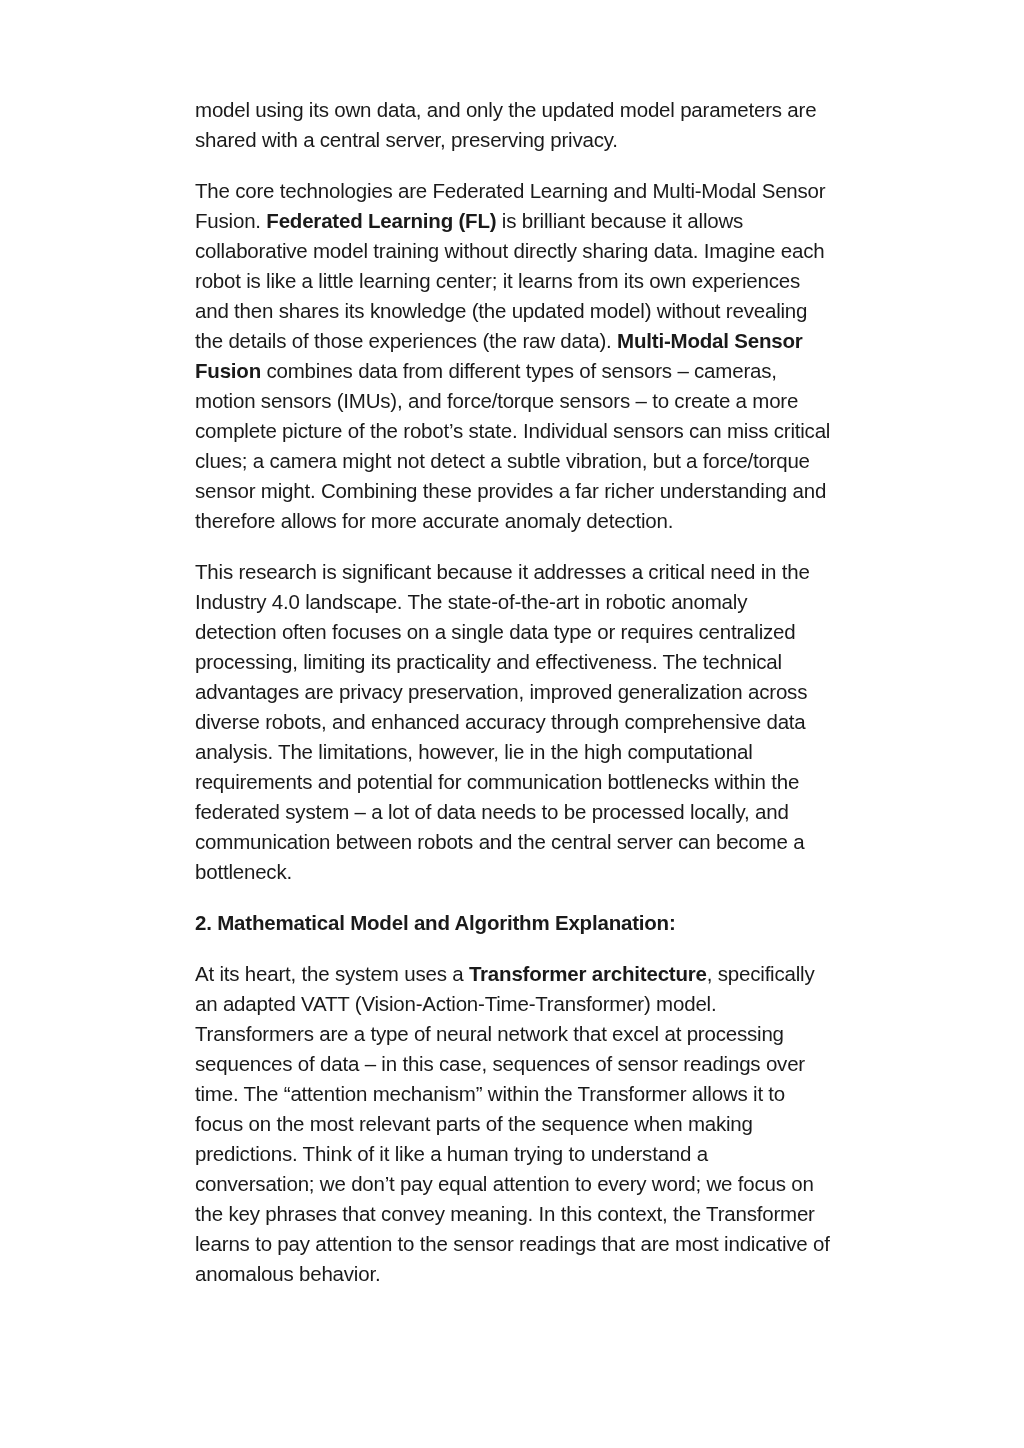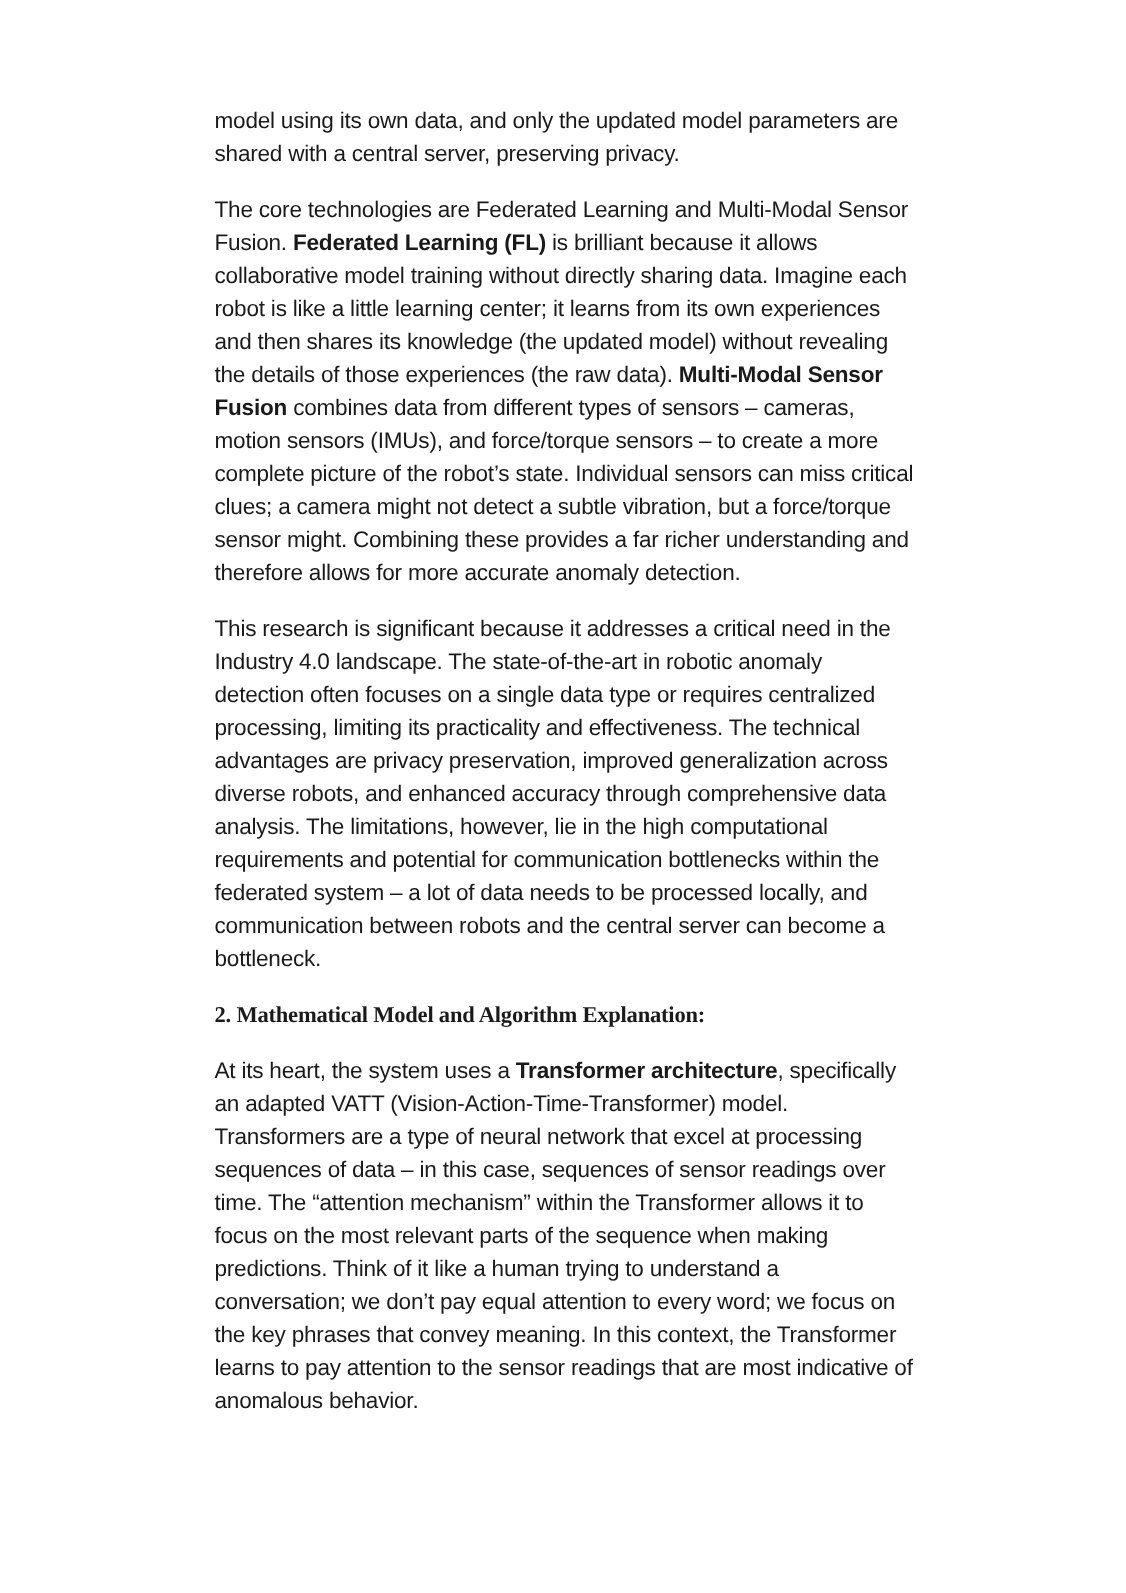--- a/index.html
+++ b/index.html
@@ -23,21 +23,20 @@
   .content p {
     margin: 0 0 21px 0;
     font-size: 20.5px;
     line-height: 30px;
     font-weight: 400;
     letter-spacing: -0.2px;
     color: #1a1a1a;
   }
   .content p.heading {
     font-weight: 700;
-    font-family: Liberation Serif, serif;
   }
   .content strong {
     font-weight: 700;
   }
 </style>
 </head>
 <body>
 
 <div class="page">
   <div class="content" id="document-content">

